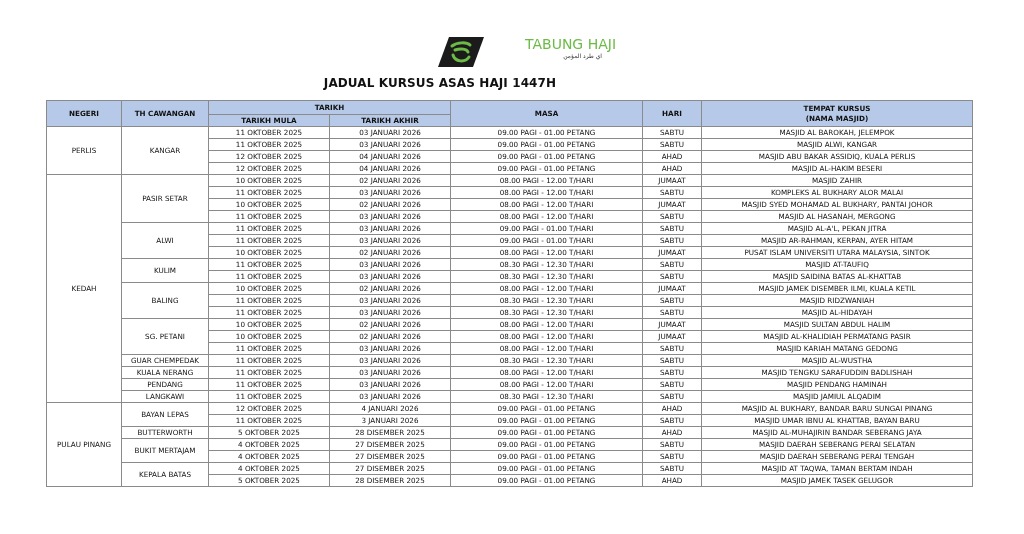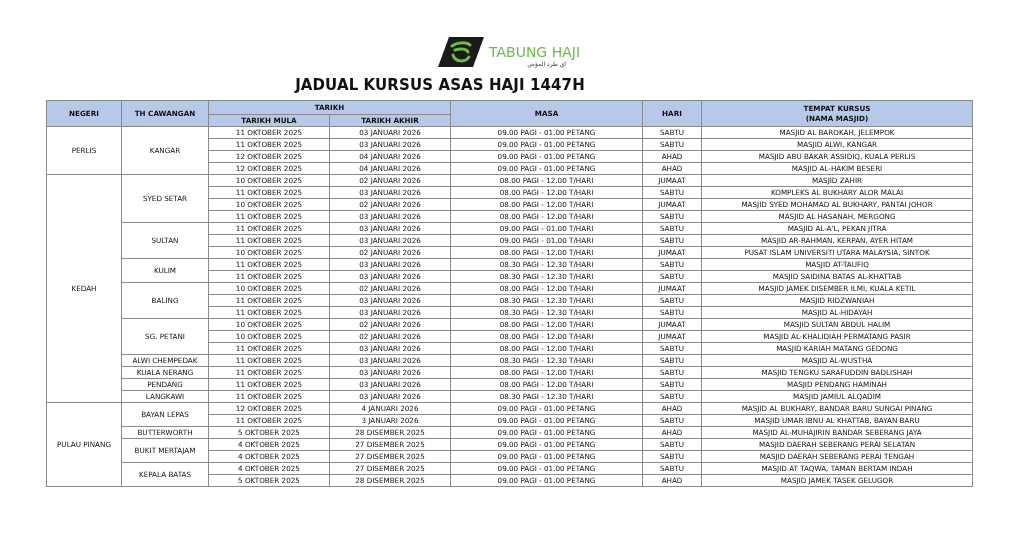--- a/index.html
+++ b/index.html
@@ -1,23 +1,23 @@
 <!DOCTYPE html>
 <html><head>
   <meta charset="utf-8">
   <style>
     html, body { margin: 0; padding: 0; background: #ffffff; }
     body { width: 1024px; height: 534px; position: relative; overflow: hidden; font-family: "DejaVu Sans", sans-serif; color: #111; }
-    .logo { position: absolute; left: 437px; top: 36px; display: flex; align-items: flex-end; }
+    .logo { position: absolute; left: 437px; top: 36px; display: flex; align-items: flex-start; gap: 36px; }
     .logo-mark { width: 48px; height: 32px; position: relative; }
     .logo-mark svg { display: block; }
     .logo-text { margin-left: 4px; display: flex; flex-direction: column; align-items: flex-end; }
     .logo-name { color: #6cbb46; font-family: "DejaVu Sans", sans-serif; font-size: 14px; font-weight: normal; letter-spacing: 0px; line-height: 16px; }
     .logo-sub { color: #333; font-size: 6px; line-height: 8px; margin-right: 14px; }
-    .title { position: absolute; top: 76px; left: 0; width: 880px; text-align: center; font-size: 15px; font-weight: bold; letter-spacing: 0.1px; }
+    .title { position: absolute; top: 76px; left: 0; width: 880px; text-align: center; font-size: 12px; font-weight: bold; letter-spacing: 0.1px; }
     table { position: absolute; left: 46px; top: 100px; width: 926px; border-collapse: collapse; table-layout: fixed; font-size: 7.2px; }
     th, td { border: 1px solid #8a8a8a; padding: 0 3px; height: 11px; line-height: 11px; white-space: nowrap; overflow: hidden; }
     th { background: #b7c9e8; font-weight: bold; text-align: center; }
     td { text-align: center; }
     td.left { text-align: center; }
     thead tr.h1 th { height: 13px; line-height: 13px; }
     thead tr.h2 th { height: 11px; line-height: 11px; margin-top: 13px; }
   </style>
 </head>
 <body>
@@ -92,21 +92,21 @@
     <tr>
       <td>12 OKTOBER 2025</td>
       <td>04 JANUARI 2026</td>
       <td>09.00 PAGI - 01.00 PETANG</td>
       <td>AHAD</td>
       <td class="left">MASJID AL-HAKIM BESERI</td>
     </tr>
 
     <tr>
       <td rowspan="19">KEDAH</td>
-      <td rowspan="4">SYED SETAR</td>
+      <td rowspan="4">PASIR SETAR</td>
       <td>10 OKTOBER 2025</td>
       <td>02 JANUARI 2026</td>
       <td>08.00 PAGI - 12.00 T/HARI</td>
       <td>JUMAAT</td>
       <td class="left">MASJID ZAHIR</td>
     </tr>
     <tr>
       <td>11 OKTOBER 2025</td>
       <td>03 JANUARI 2026</td>
       <td>08.00 PAGI - 12.00 T/HARI</td>
@@ -122,21 +122,21 @@
     </tr>
     <tr>
       <td>11 OKTOBER 2025</td>
       <td>03 JANUARI 2026</td>
       <td>08.00 PAGI - 12.00 T/HARI</td>
       <td>SABTU</td>
       <td class="left">MASJID AL HASANAH, MERGONG</td>
     </tr>
 
     <tr>
-      <td rowspan="3">SULTAN</td>
+      <td rowspan="3">ALWI</td>
       <td>11 OKTOBER 2025</td>
       <td>03 JANUARI 2026</td>
       <td>09.00 PAGI - 01.00 T/HARI</td>
       <td>SABTU</td>
       <td class="left">MASJID AL-A'L, PEKAN JITRA</td>
     </tr>
     <tr>
       <td>11 OKTOBER 2025</td>
       <td>03 JANUARI 2026</td>
       <td>09.00 PAGI - 01.00 T/HARI</td>
@@ -207,21 +207,21 @@
     </tr>
     <tr>
       <td>11 OKTOBER 2025</td>
       <td>03 JANUARI 2026</td>
       <td>08.00 PAGI - 12.00 T/HARI</td>
       <td>SABTU</td>
       <td class="left">MASJID KARIAH MATANG GEDONG</td>
     </tr>
 
     <tr>
-      <td>ALWI CHEMPEDAK</td>
+      <td>GUAR CHEMPEDAK</td>
       <td>11 OKTOBER 2025</td>
       <td>03 JANUARI 2026</td>
       <td>08.30 PAGI - 12.30 T/HARI</td>
       <td>SABTU</td>
       <td class="left">MASJID AL-WUSTHA</td>
     </tr>
 
     <tr>
       <td>KUALA NERANG</td>
       <td>11 OKTOBER 2025</td>

